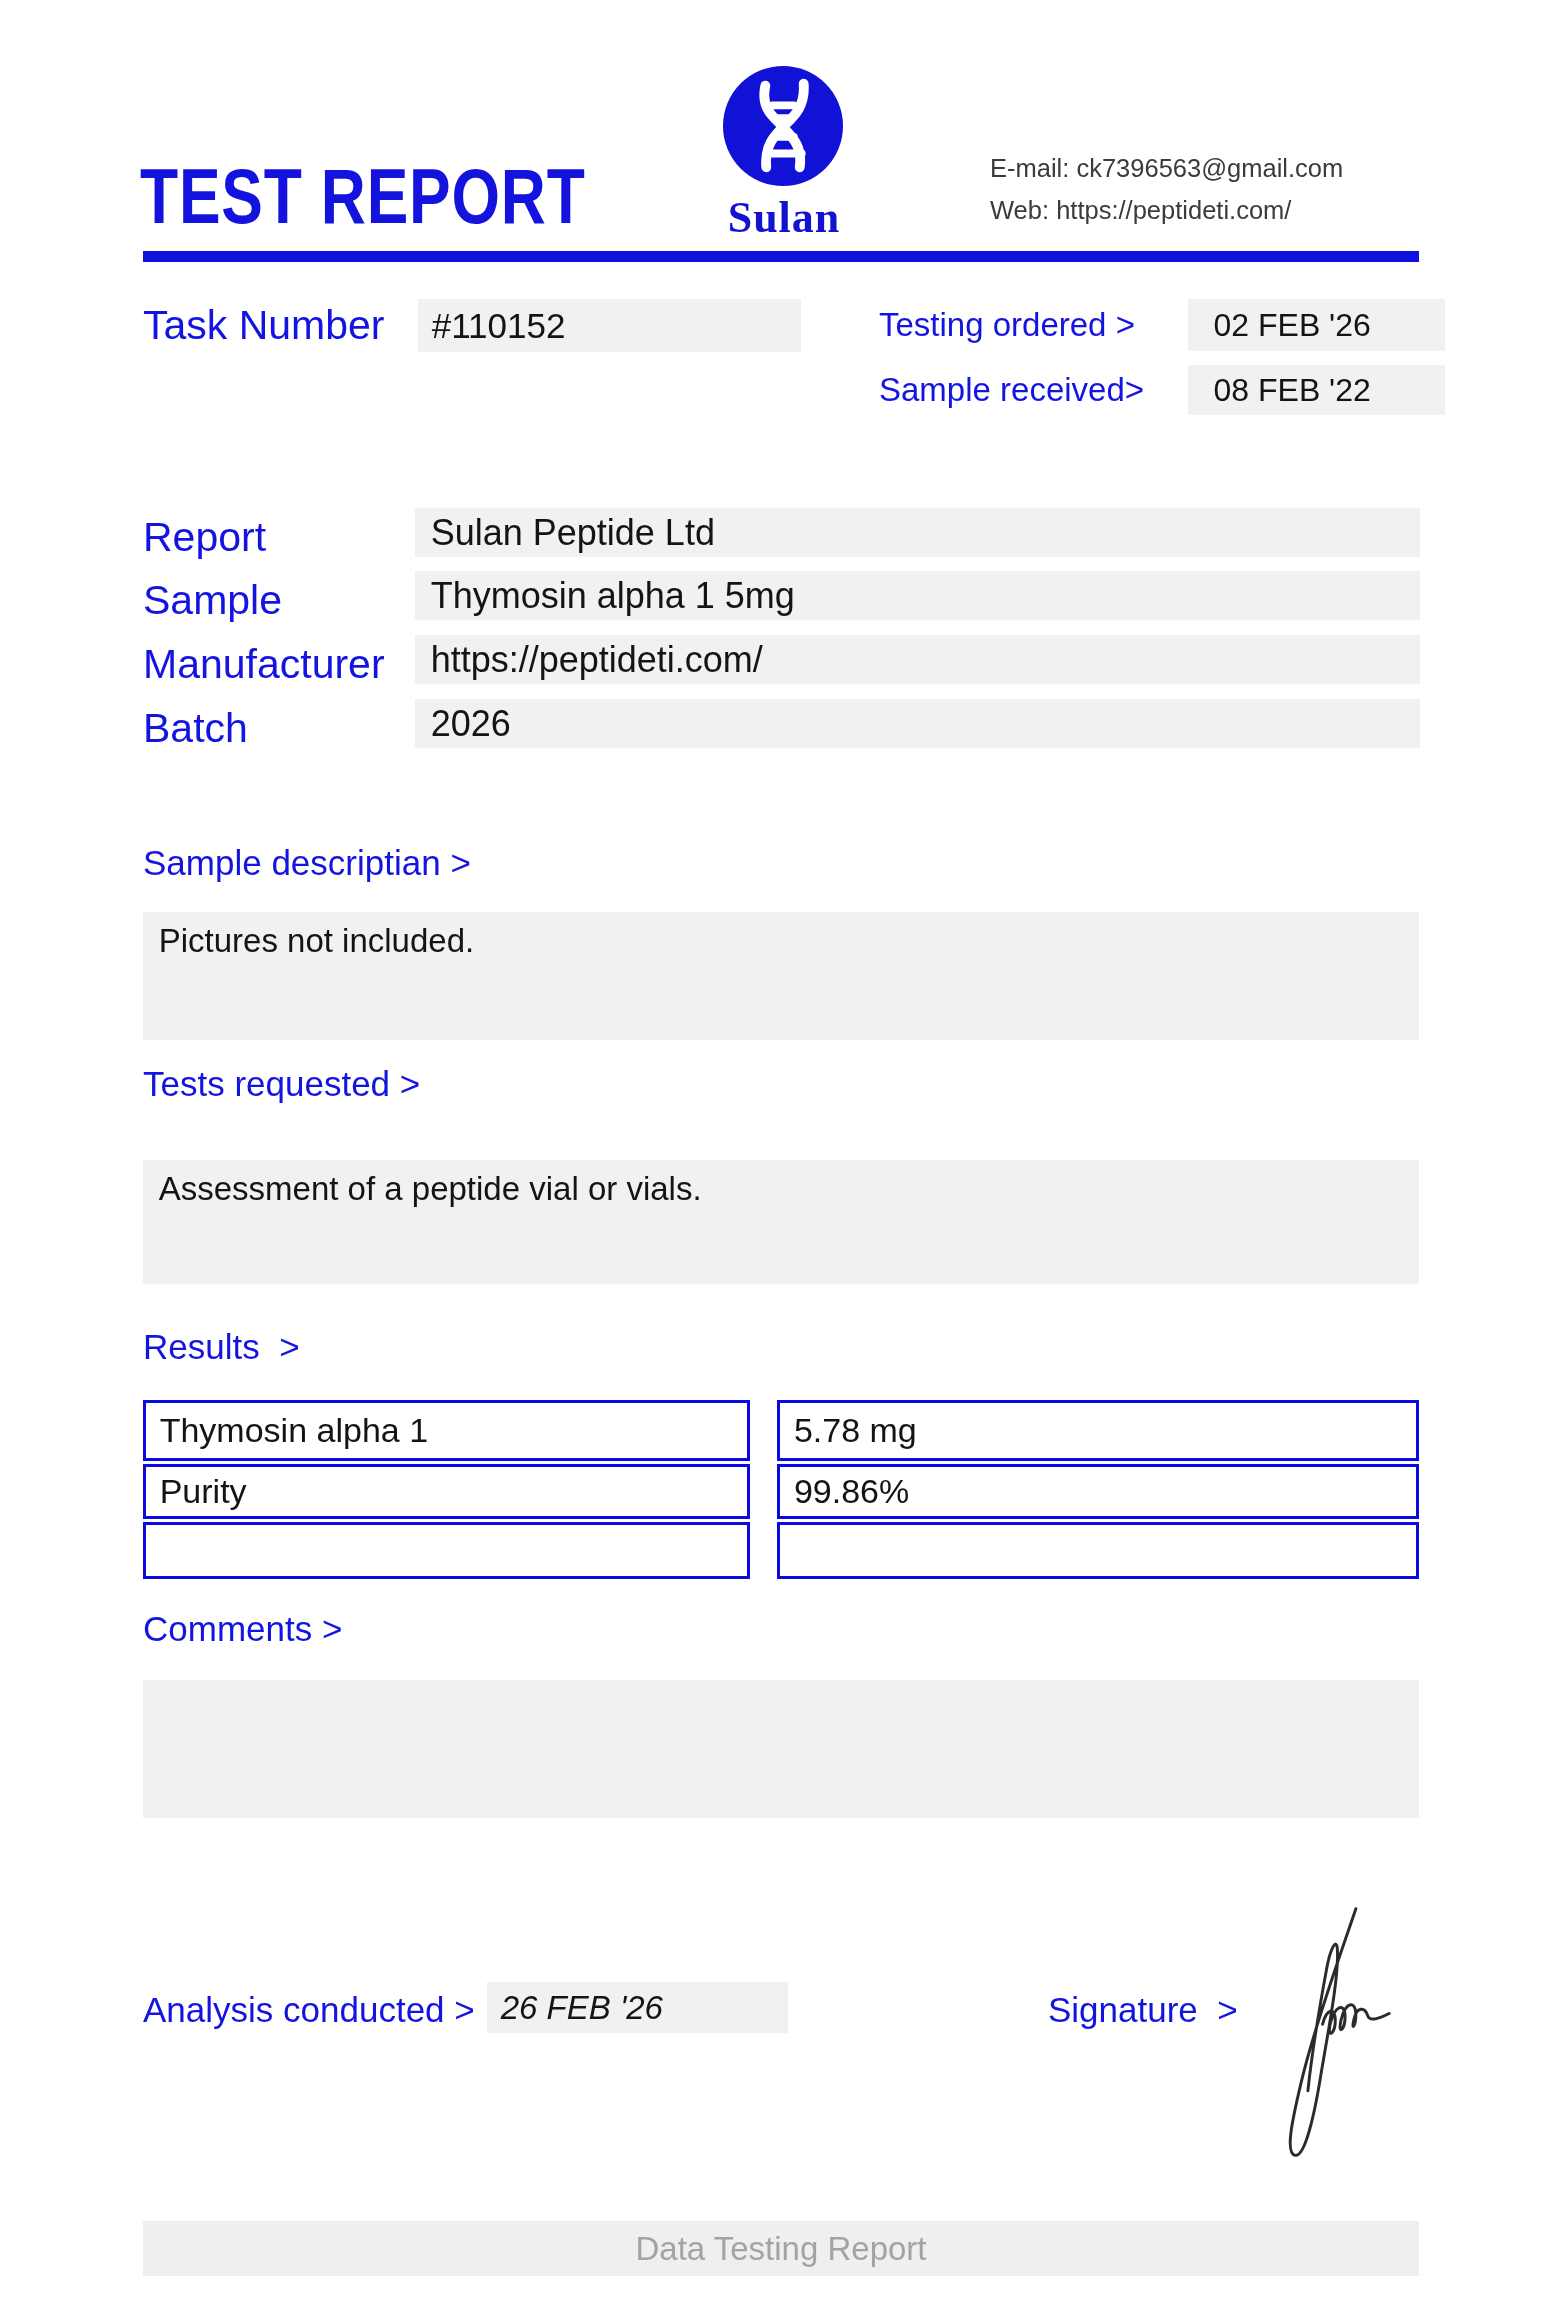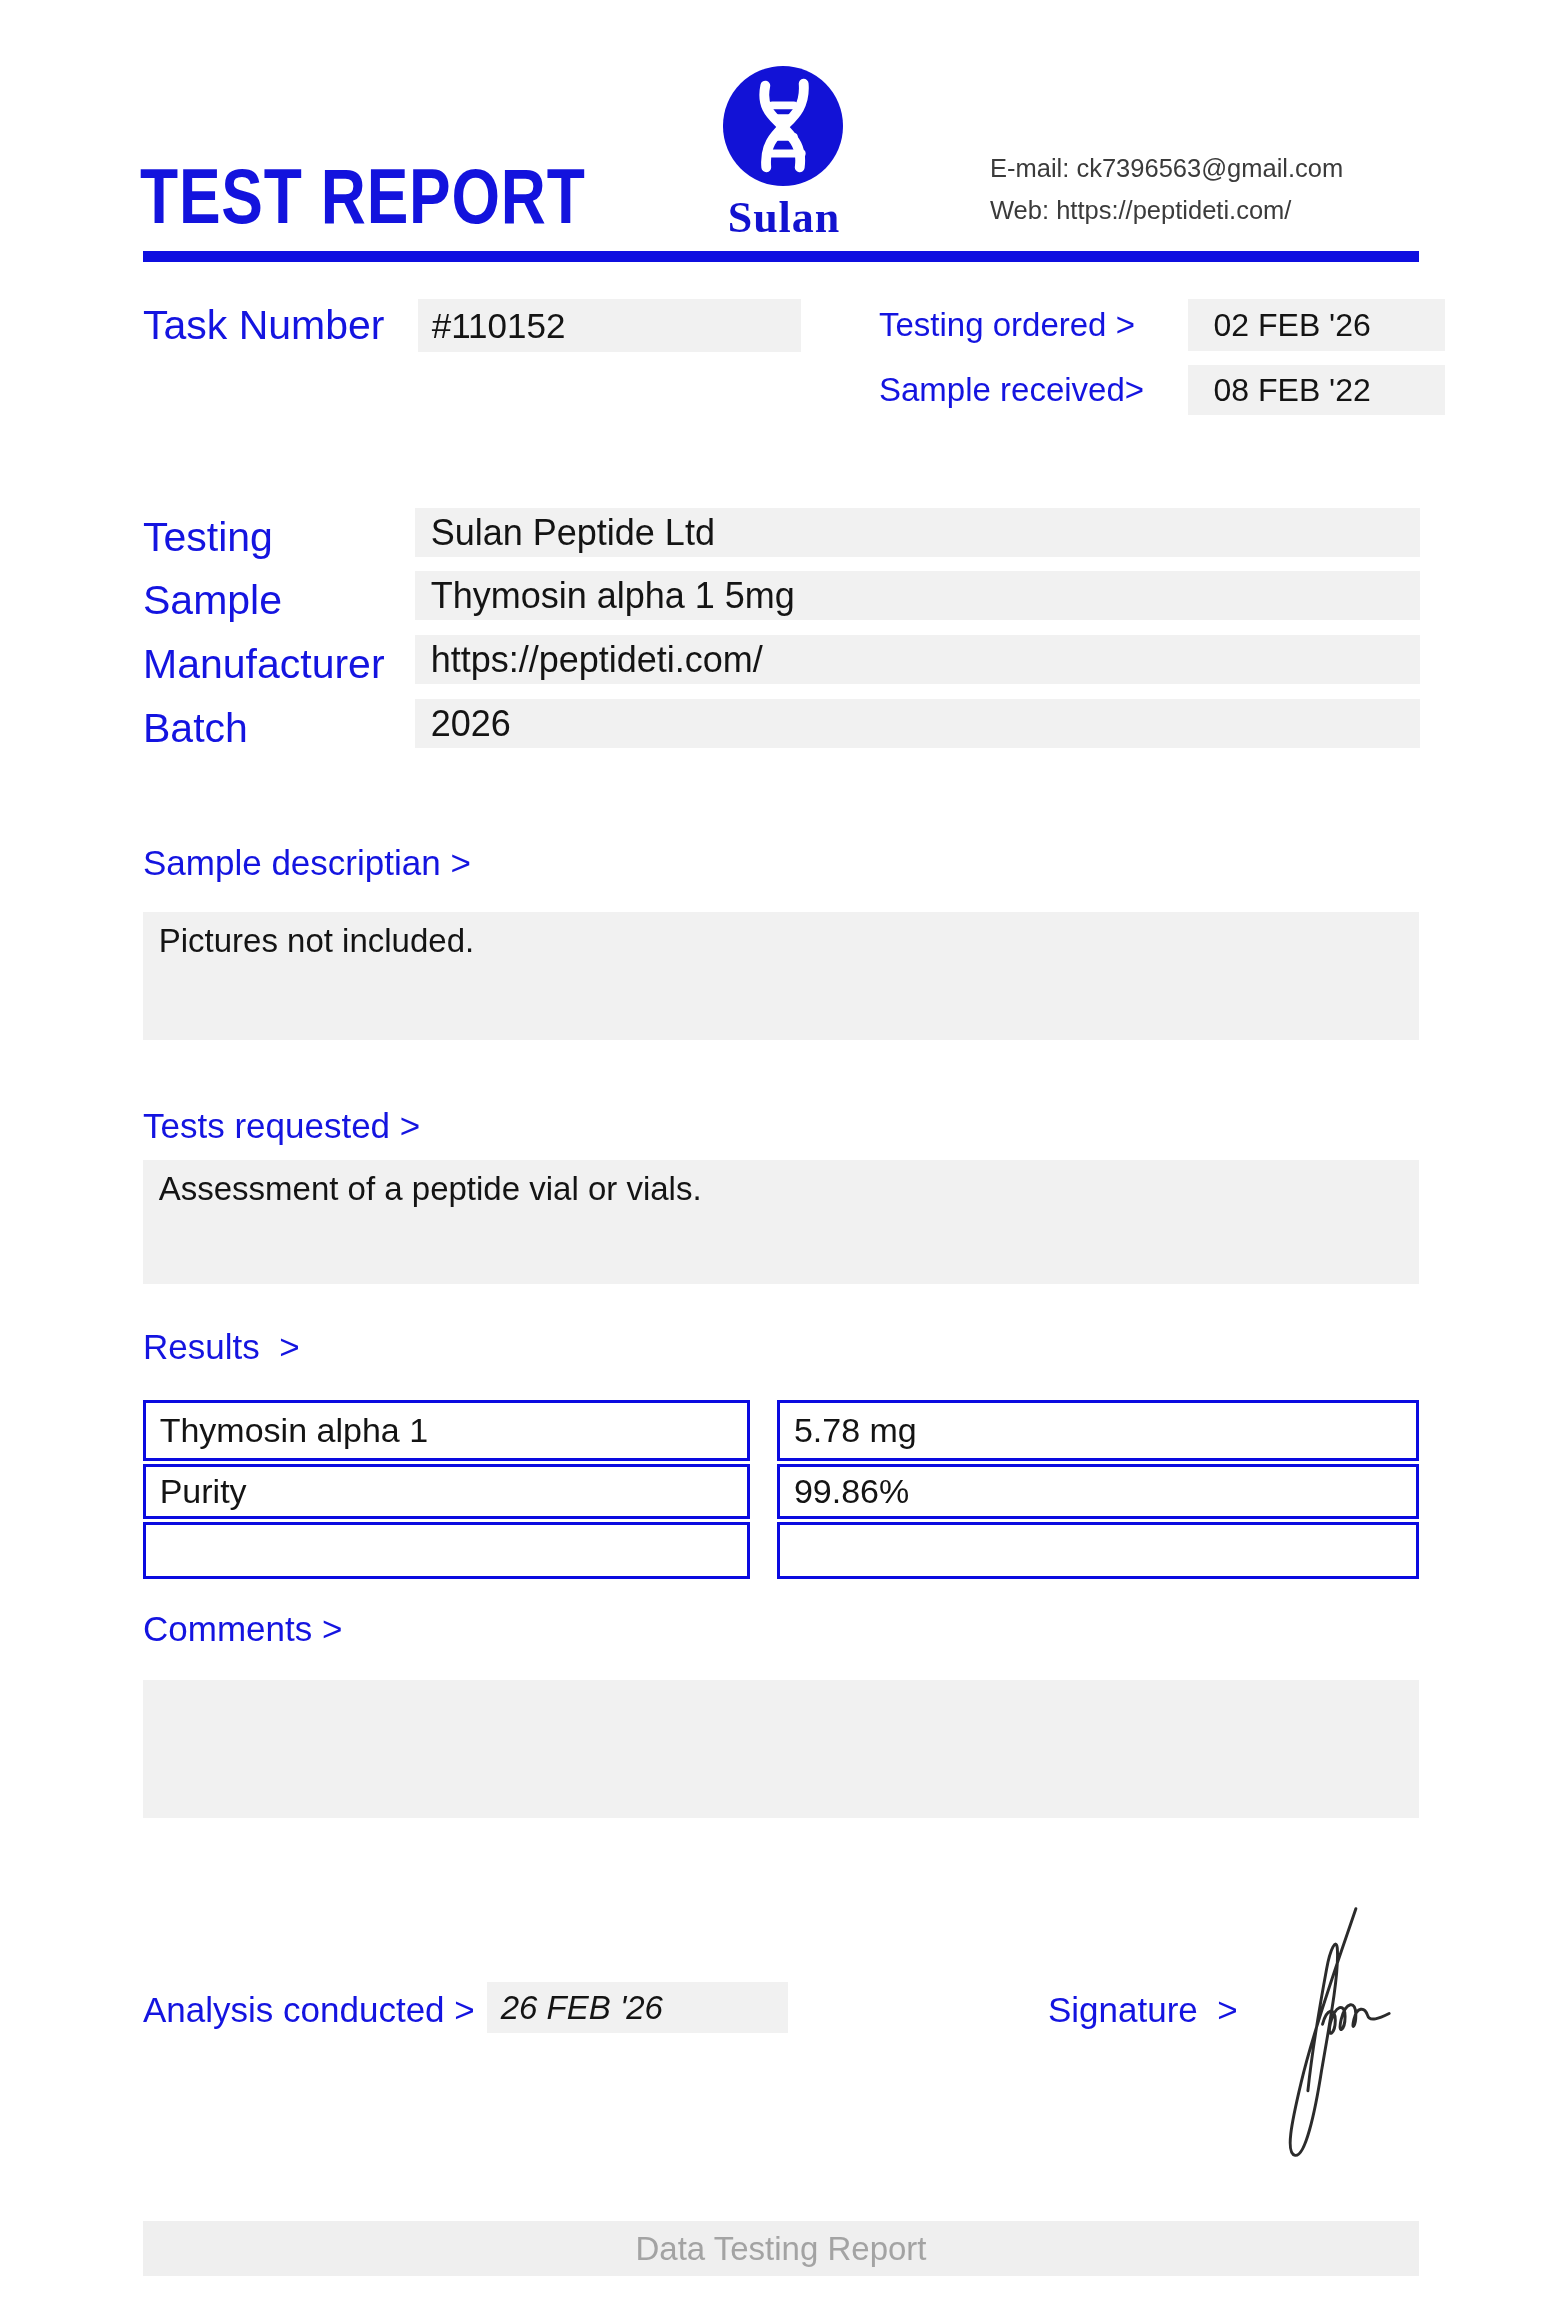--- a/index.html
+++ b/index.html
@@ -46,21 +46,21 @@
   
   .info-label { left:143px; }
   .info-field { left:415px; width:989px; height:49px; line-height:49px;
     padding-left:15.7px; font-size:36px; }
 
   
   .sec-box { left:143px; width:1245px; background:#f1f1f1; color:#141414;
     font-size:33px; padding:9.8px 15.7px; box-sizing:content-box; }
   .desc-label { left:143px; top:843px; }
   .desc-box { top:912px; height:108px; }
-  .tests-label { left:143px; top:1106px; }
+  .tests-label { left:143px; top:1064px; }
   .tests-box { top:1160px; height:104px; }
   .results-label { left:143px; top:1327px; }
   .comments-label { left:143px; top:1609px; }
   .comments-box { top:1680px; height:118px; }
 
   
   .rtable { left:143px; top:1400px; width:1276px; }
   .rrow { display:flex; margin-bottom:2.9px; }
   .rcell { border:3.9px solid #0a0ae0; background:#ffffff; color:#141414;
     font-size:34px; display:flex; align-items:center; padding-left:13.7px; box-sizing:border-box; }
@@ -110,21 +110,21 @@
 
   <div class="abs blabel lab-lg task-label">Task Number</div>
   <div class="abs gfield task-field">#110152</div>
 
   <div class="abs blabel lab-sm ordered-label">Testing ordered &gt;</div>
   <div class="abs gfield ordered-field">02 FEB '26</div>
 
   <div class="abs blabel lab-sm received-label">Sample received&gt;</div>
   <div class="abs gfield received-field">08 FEB '22</div>
 
-  <div class="abs blabel lab-lg info-label" style="top:514px">Testing</div>
+  <div class="abs blabel lab-lg info-label" style="top:514px">Report</div>
   <div class="abs gfield info-field" style="top:508px">Sulan Peptide Ltd</div>
 
   <div class="abs blabel lab-lg info-label" style="top:577px">Sample</div>
   <div class="abs gfield info-field" style="top:571px">Thymosin alpha 1 5mg</div>
 
   <div class="abs blabel lab-lg info-label" style="top:641px">Manufacturer</div>
   <div class="abs gfield info-field" style="top:635px">https://peptideti.com/</div>
 
   <div class="abs blabel lab-lg info-label" style="top:705px">Batch</div>
   <div class="abs gfield info-field" style="top:699px">2026</div>

